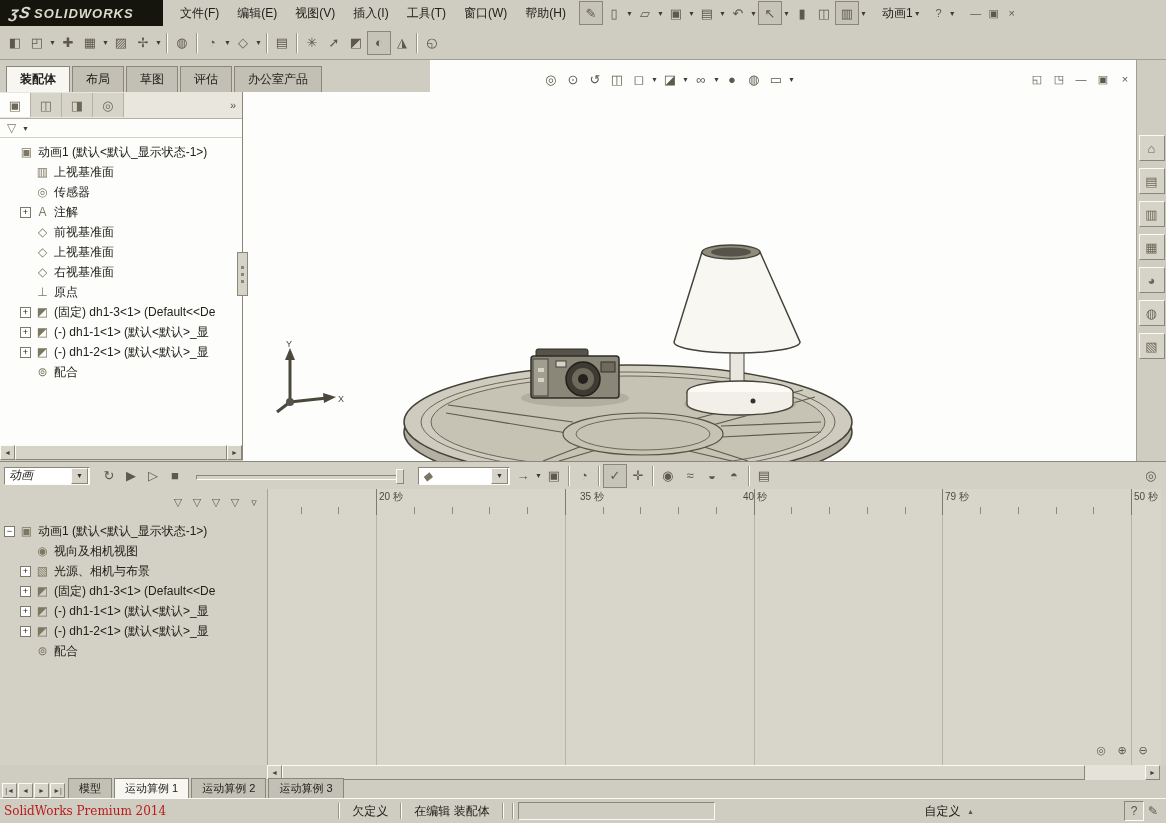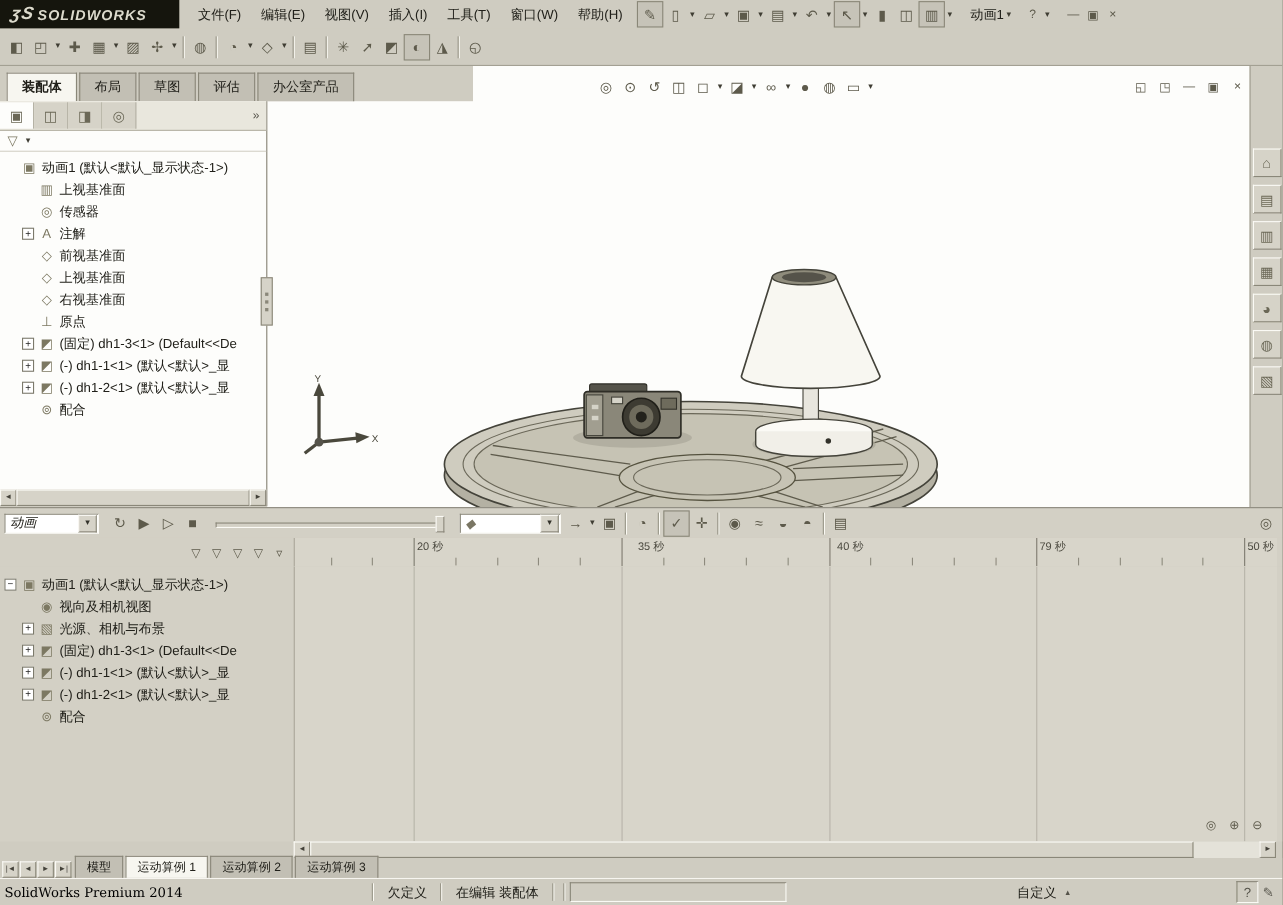--- a/index.html
+++ b/index.html
@@ -104,21 +104,21 @@
   #bottom-tabs{left:0;top:780px;width:1166px;height:18px;background:#cfccc1;display:flex;align-items:flex-end;
                padding-left:2px;box-sizing:border-box;z-index:3;}
   .navbtn{width:15px;height:15px;background:#d6d3c8;display:flex;align-items:center;justify-content:center;
           font-size:7px;color:#44423a;flex:none;margin-right:1px;box-sizing:border-box;}
   .btab{padding:2px 10px;margin-left:2px;background:#c2bfb4;border:1px solid #8a8779;border-bottom:none;
         font-size:11px;white-space:nowrap;}
   .btab.active{background:#f7f6f0;}
   
   #statusbar{left:0;top:798px;width:1166px;height:25px;background:#cfccc1;border-top:1px solid #fbfaf5;
              display:flex;align-items:center;box-sizing:border-box;padding:0 4px;}
-  #sb-app{font-family:"DejaVu Serif","Liberation Serif",serif;font-size:12px;color:#000000;}
+  #sb-app{font-family:"DejaVu Serif","Liberation Serif",serif;font-size:12px;color:#b91c1c;}
   .sb-sep{width:0;height:16px;border-left:1px solid #9a9789;border-right:1px solid #fbfaf4;margin:0 4px;flex:none;}
   .sb-cell{padding:0 8px;white-space:nowrap;}
   #sb-box{width:195px;height:16px;}
   .sb-ico{width:18px;height:18px;display:flex;align-items:center;justify-content:center;font-size:12px;
           color:#55534a;}
 </style>
 </head>
 <body>
 
 <div id="app">
@@ -444,21 +444,21 @@
         <div class="tick-minor" style="left:184px"></div>
         <div class="tick-minor" style="left:221px"></div>
         <div class="tick-minor" style="left:259px"></div>
         <div class="tick-major" style="left:297px"></div>
              <div class="tick-label" style="left:312px">35 秒</div>
         <div class="tick-minor" style="left:335px"></div>
         <div class="tick-minor" style="left:372px"></div>
         <div class="tick-minor" style="left:410px"></div>
         <div class="tick-minor" style="left:448px"></div>
         <div class="tick-major" style="left:486px"></div>
-             <div class="tick-label" style="left:493px">40 秒</div>
+             <div class="tick-label" style="left:475px">40 秒</div>
         <div class="tick-minor" style="left:523px"></div>
         <div class="tick-minor" style="left:561px"></div>
         <div class="tick-minor" style="left:599px"></div>
         <div class="tick-minor" style="left:637px"></div>
         <div class="tick-major" style="left:674px"></div>
              <div class="tick-label" style="left:677px">79 秒</div>
         <div class="tick-minor" style="left:712px"></div>
         <div class="tick-minor" style="left:750px"></div>
         <div class="tick-minor" style="left:788px"></div>
         <div class="tick-minor" style="left:825px"></div>

